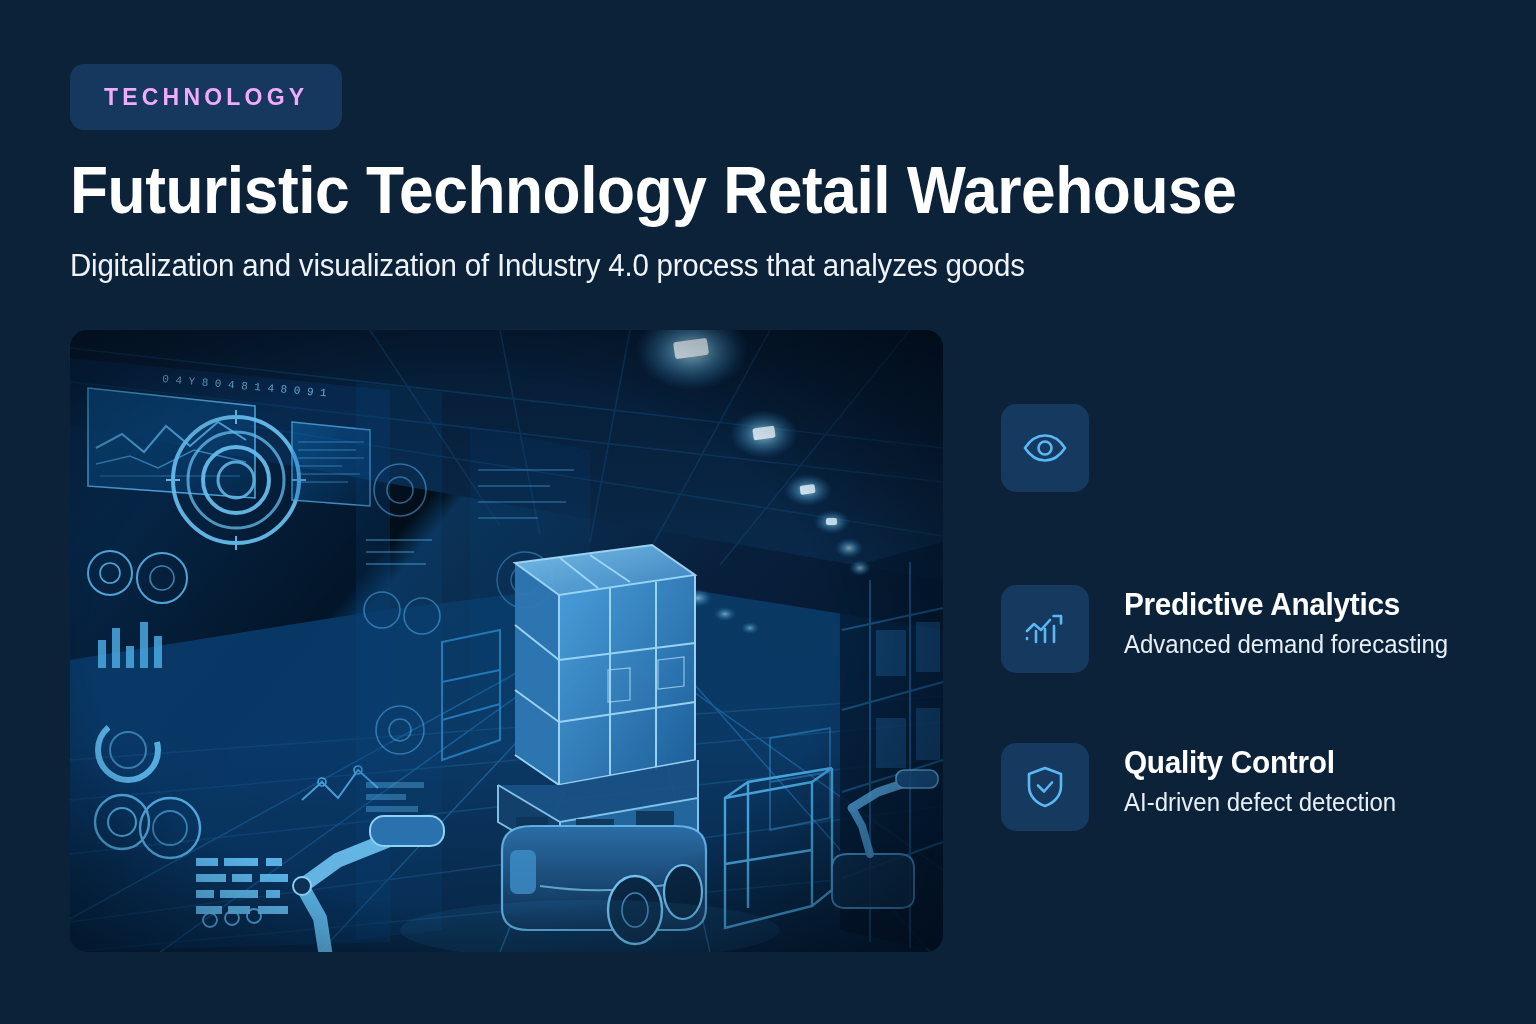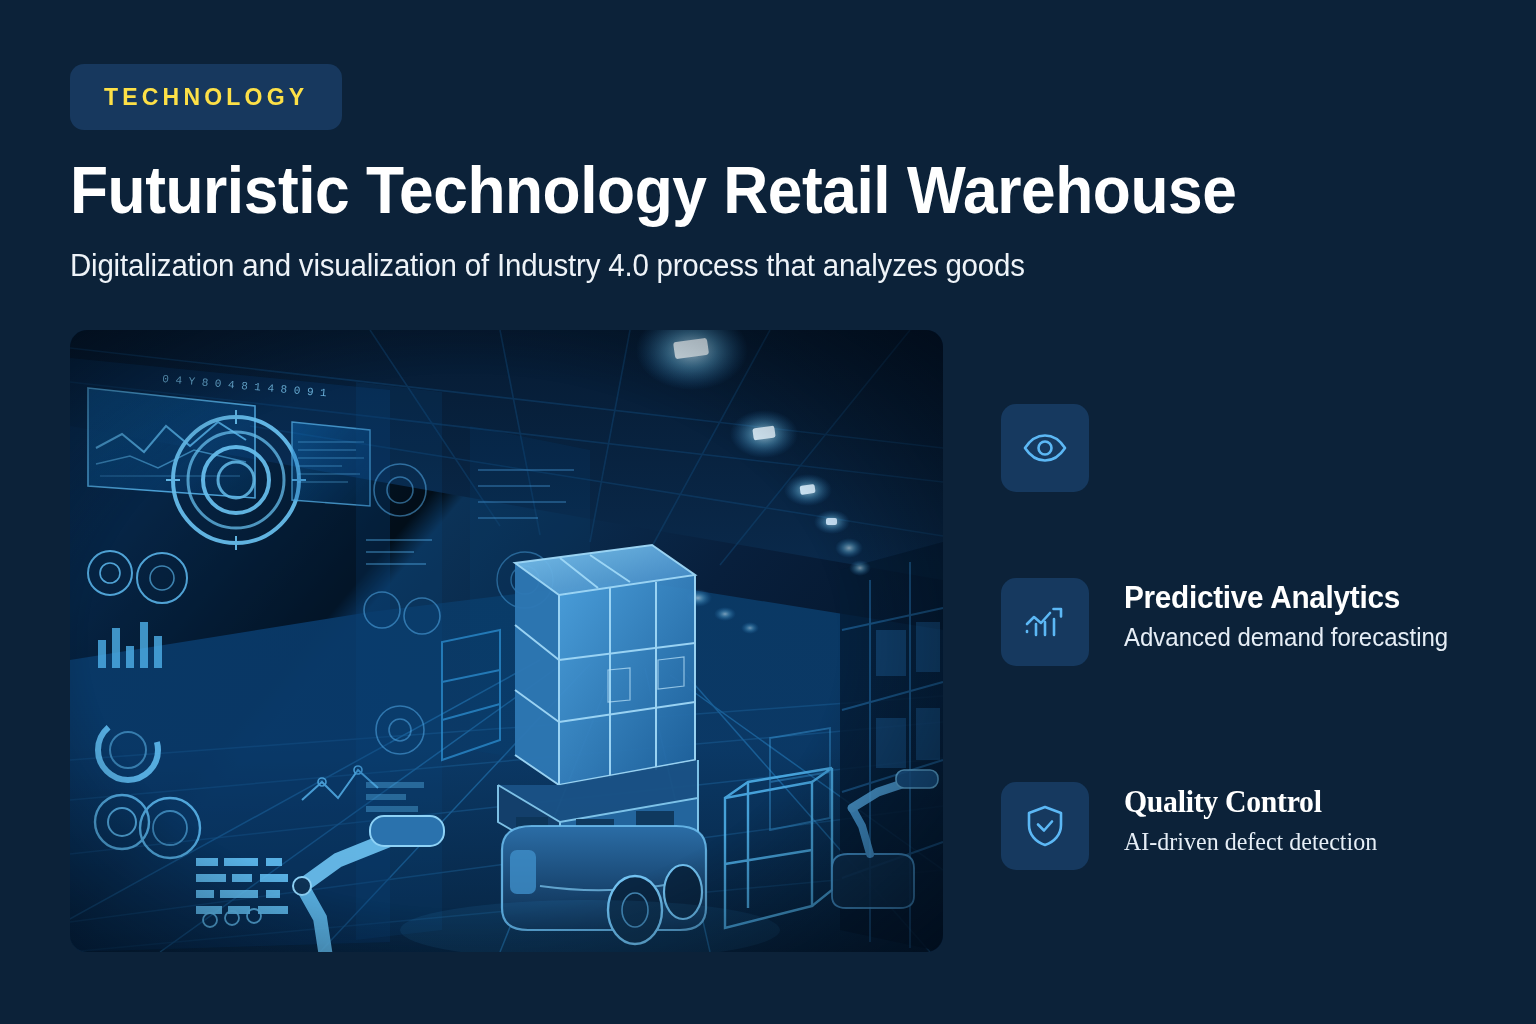--- a/index.html
+++ b/index.html
@@ -13,21 +13,21 @@
 
   
   .badge {
     position:absolute; left:70px; top:64px;
     height:66px; padding:0 34px;
     display:flex; align-items:center;
     background:#17385e;
     border-radius:14px;
   }
   .badge-text {
-    color:#fde047;
+    color:#f0abfc;
     font-size:23px;
     font-weight:700;
     letter-spacing:4.2px;
   }
 
   .page-title {
     position:absolute; left:70px; top:155px;
     color:#ffffff;
     font-size:67px;
     font-weight:700;
@@ -55,22 +55,22 @@
     border-radius:17px;
     overflow:hidden;
     background:#061a2f;
   }
   .photo svg { display:block; width:100%; height:100%; }
 
   
   .features { position:absolute; left:1001px; top:404px; width:480px; }
   .feature-row { position:absolute; left:0; display:flex; }
   .feature-row.r0 { top:0px; }
-  .feature-row.r1 { top:174px; }
-  .feature-row.r2 { top:378px;font-family:Liberation Serif, serif; }
+  .feature-row.r1 { top:181px; }
+  .feature-row.r2 { top:339px; }
 
   .feature-icon {
     width:88px; height:88px; flex:none;
     background:#16395f;
     border-radius:15px;
     display:flex; align-items:center; justify-content:center;
   }
   .feature-icon svg { display:block; }
   .feature-text { margin-left:35px; padding-top:2px; }
   .feature-title {

